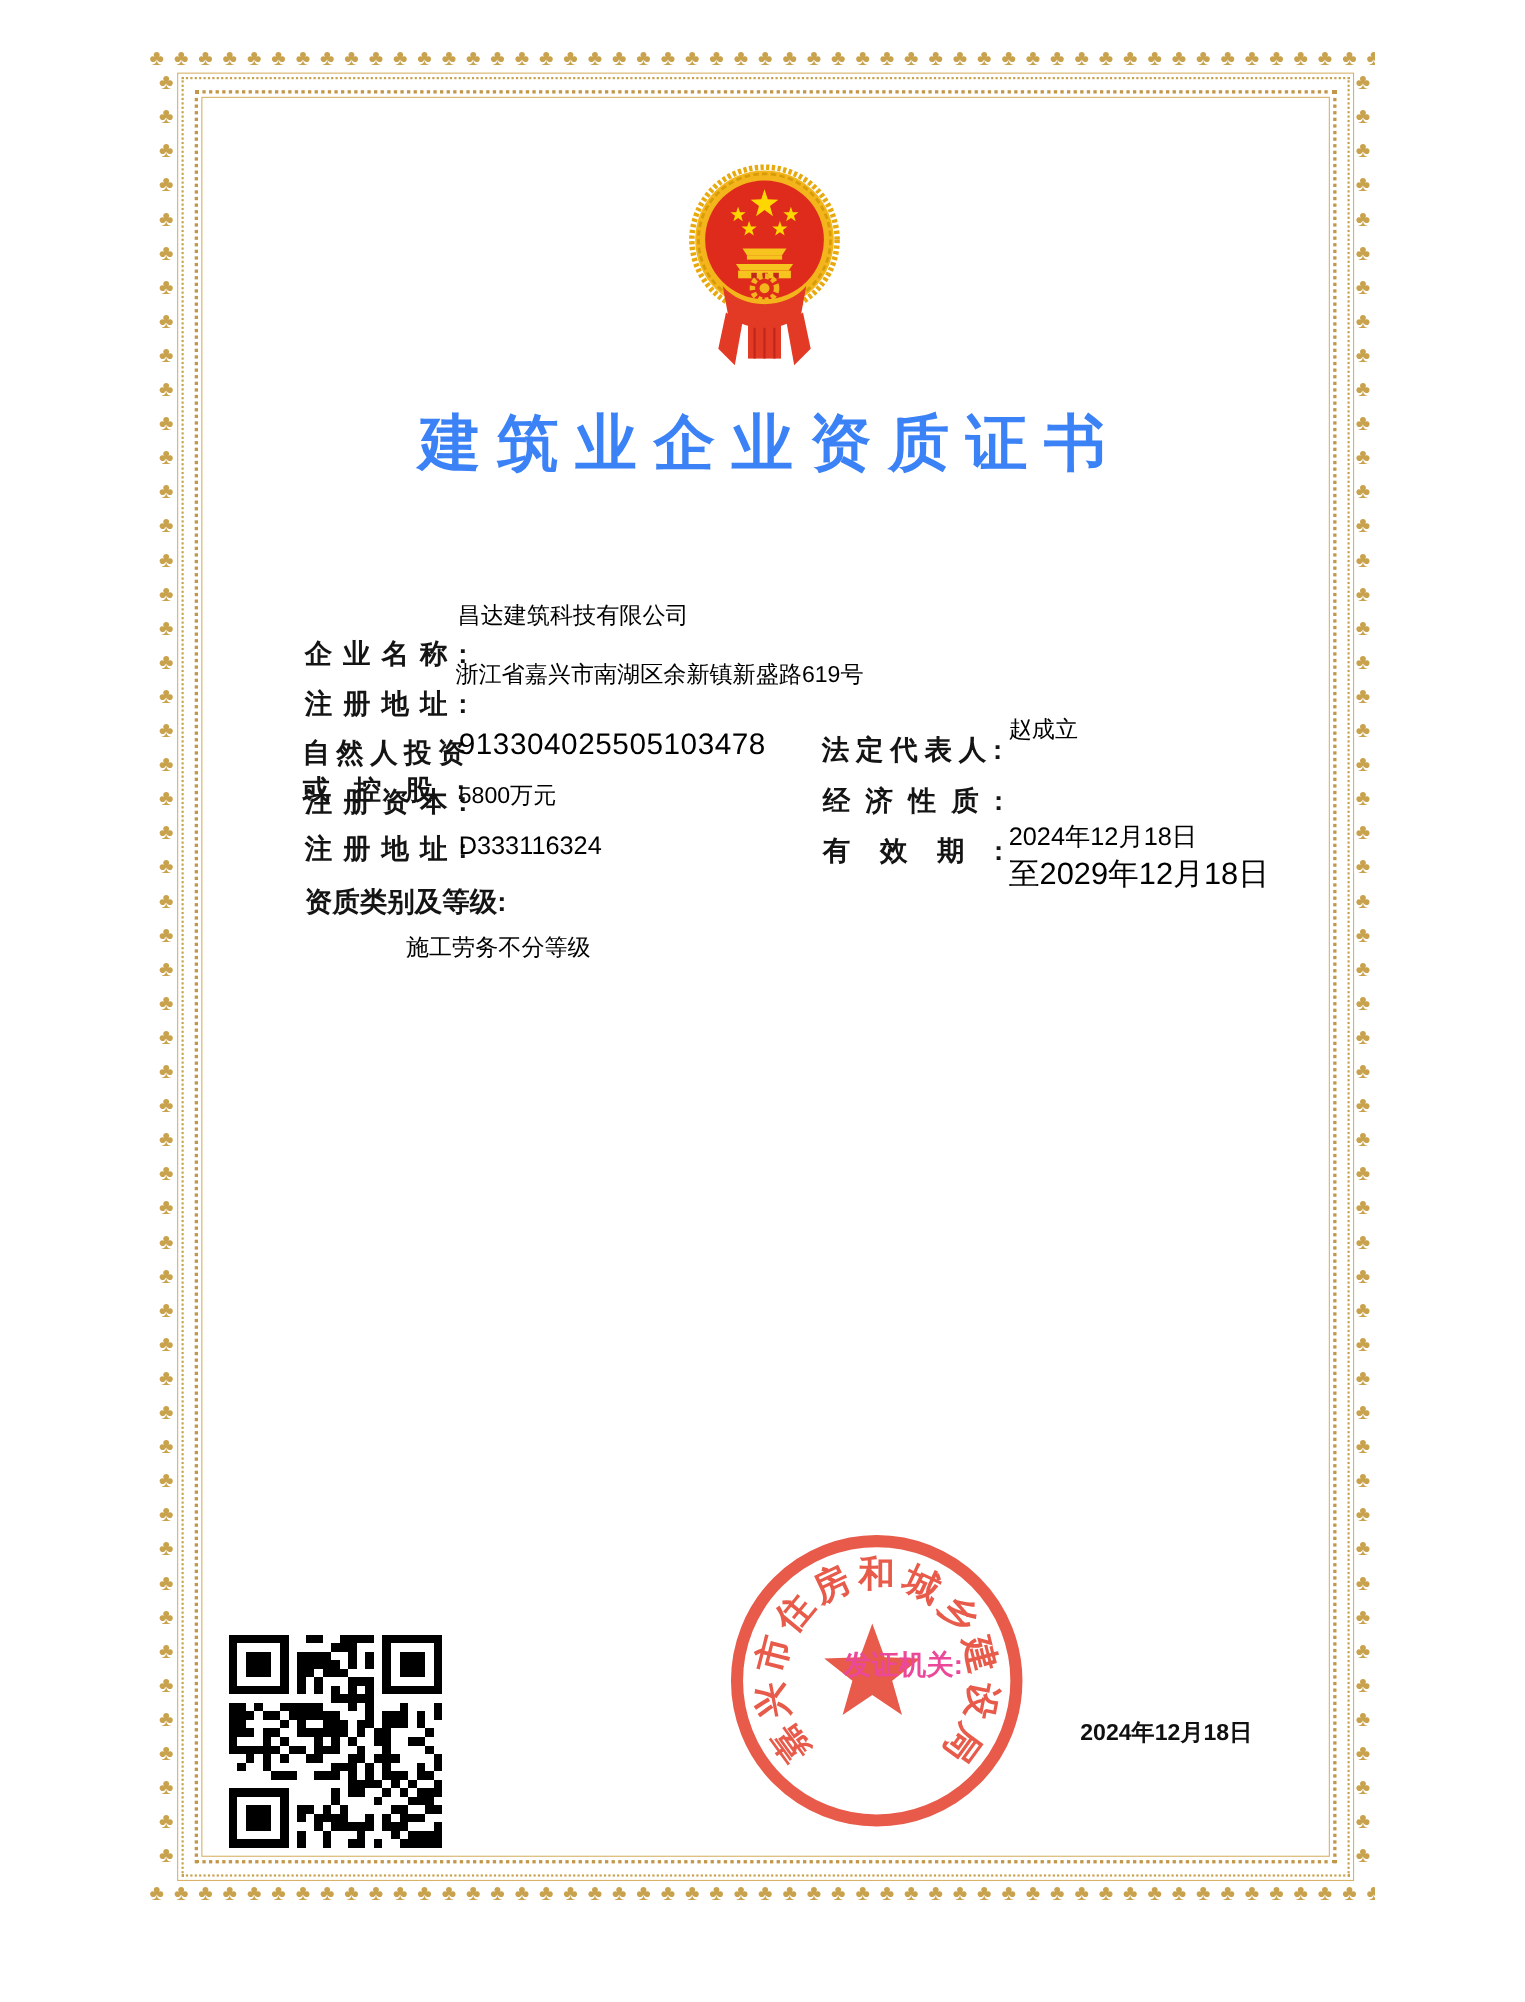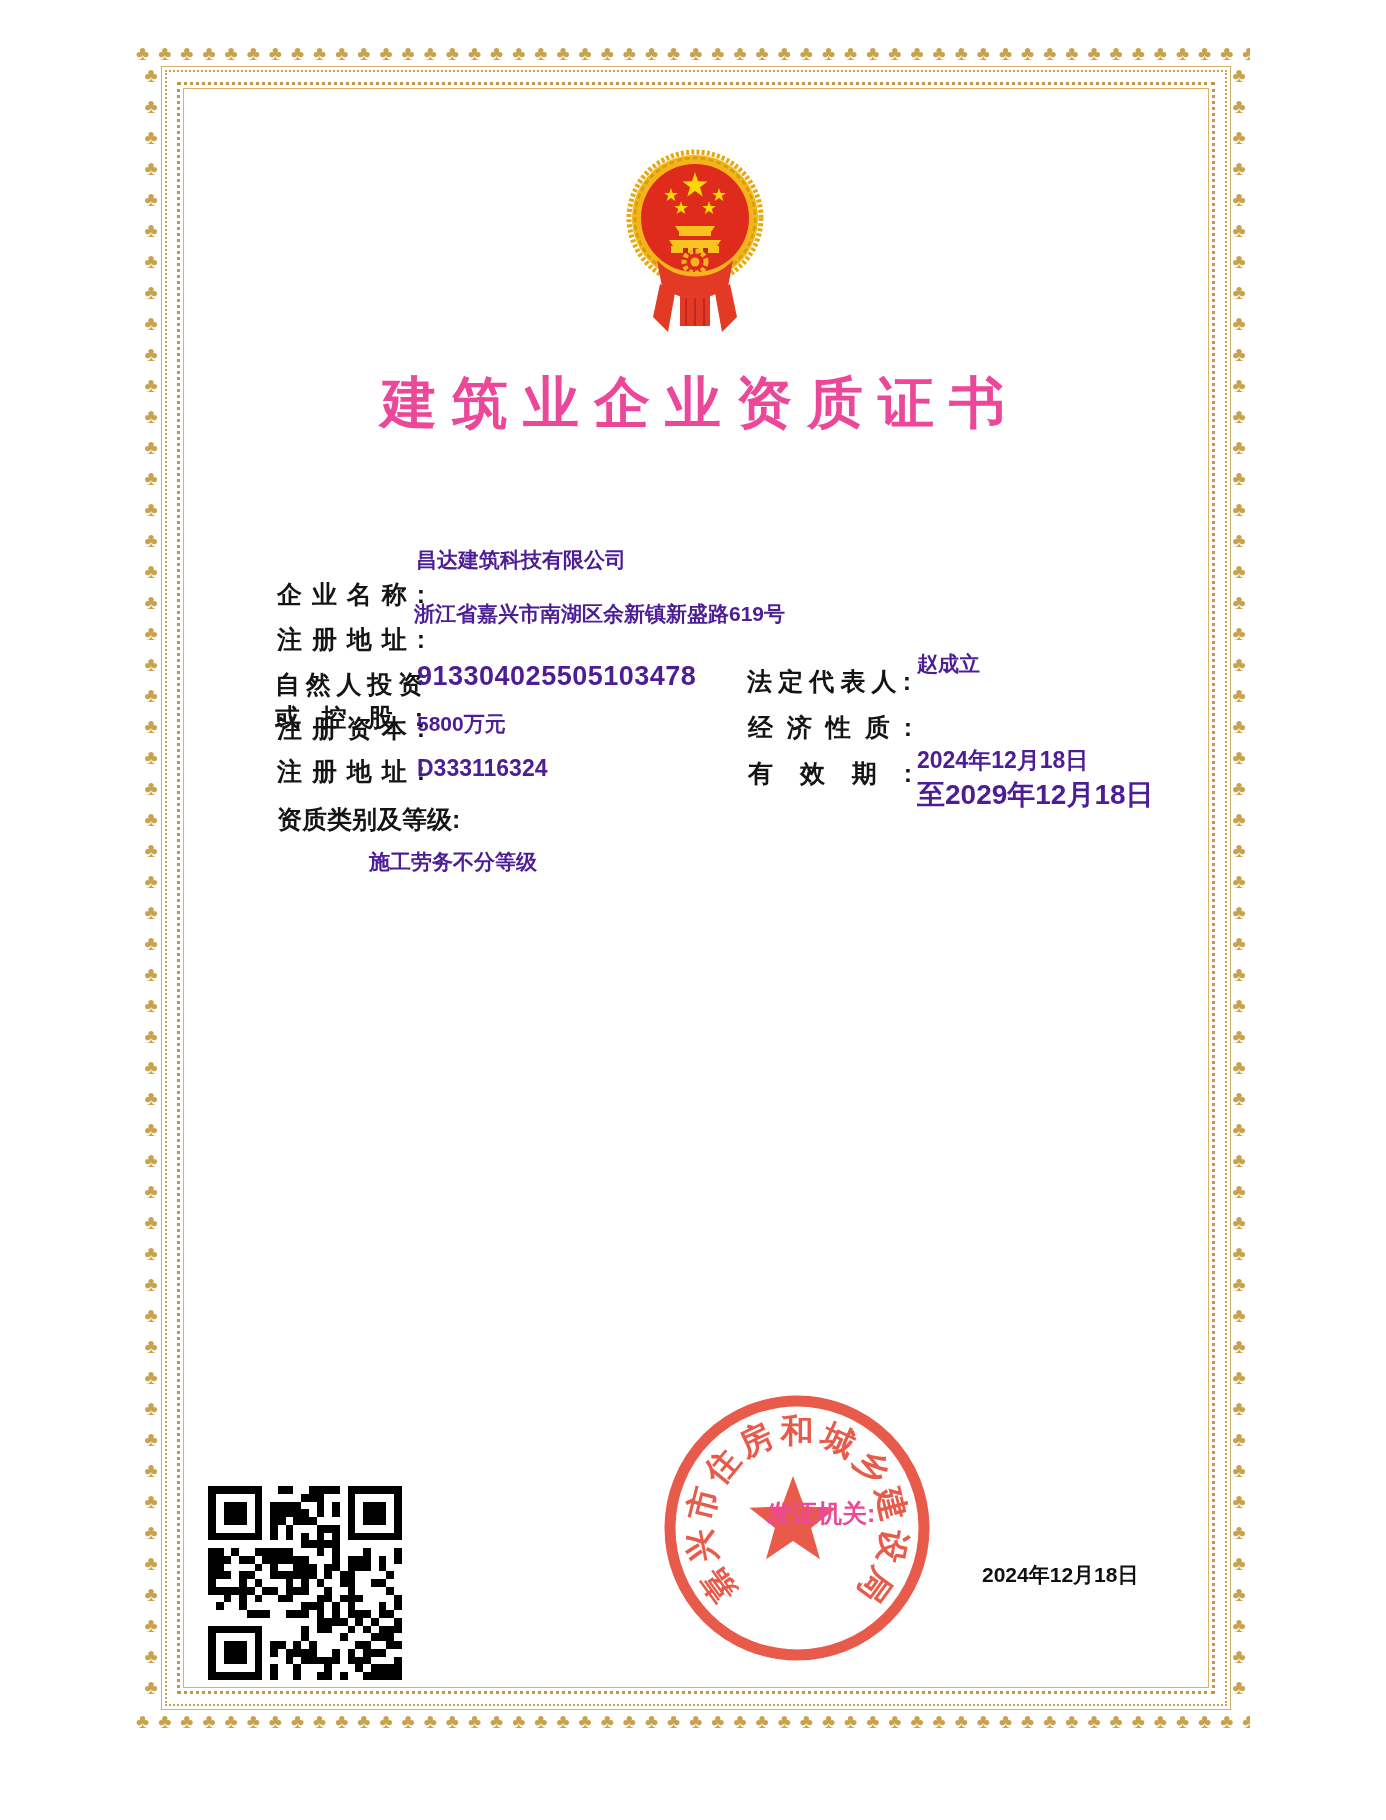--- a/index.html
+++ b/index.html
@@ -18,30 +18,30 @@
   .orn-right{left:1222px;top:64px;width:30px;height:1646px;writing-mode:vertical-rl;text-orientation:upright;}
   .dotring{position:absolute;pointer-events:none;}
   .dotring-a{left:165px;top:70px;right:159px;bottom:114px;border:2px dotted #c9a24e;}
   .dotring-b{left:177px;top:82px;right:171px;bottom:126px;border:3px dotted #c2974a;}
   .lineringa{position:absolute;left:161px;top:66px;right:155px;bottom:110px;border:1px solid #d8b269;}
   .lineringb{left:183px;top:88px;right:177px;bottom:132px;border:1px solid #d8b269;position:absolute;}
   
   .emblem{position:absolute;left:623px;top:146px;}
   .title{
     position:absolute;left:0;right:0;top:366px;text-align:center;
-    font-size:56px;font-weight:700;color:#ec4899;letter-spacing:15px;text-indent:15px;
+    font-size:56px;font-weight:700;color:#3b82f6;letter-spacing:15px;text-indent:15px;
   }
   
   .lab{
     position:absolute;font-weight:700;font-size:25px;color:#141414;
     text-align:justify;text-align-last:justify;white-space:normal;
   }
   .lab-l{width:148px;}
   .lab-r{width:164px;}
-  .val{position:absolute;font-weight:700;font-size:21px;color:#4c1d95;line-height:26px;}
+  .val{position:absolute;font-weight:400;font-size:21px;color:#000000;line-height:26px;}
   .p-company-lab{left:277px;top:578px;}
   .p-company-val{left:416px;top:547px;}
   .p-address-lab{left:277px;top:623px;}
   .p-address-val{left:414px;top:601px;}
   .p-license-lab{left:275px;top:668px;}
   .p-license-val{left:417px;top:663px;font-size:27px;letter-spacing:.5px;}
   .p-capital-lab{left:277px;top:712px;}
   .p-capital-val{left:417px;top:711px;}
   .p-certno-lab{left:277px;top:755px;}
   .p-certno-val{left:417px;top:755px;font-size:23px;}

